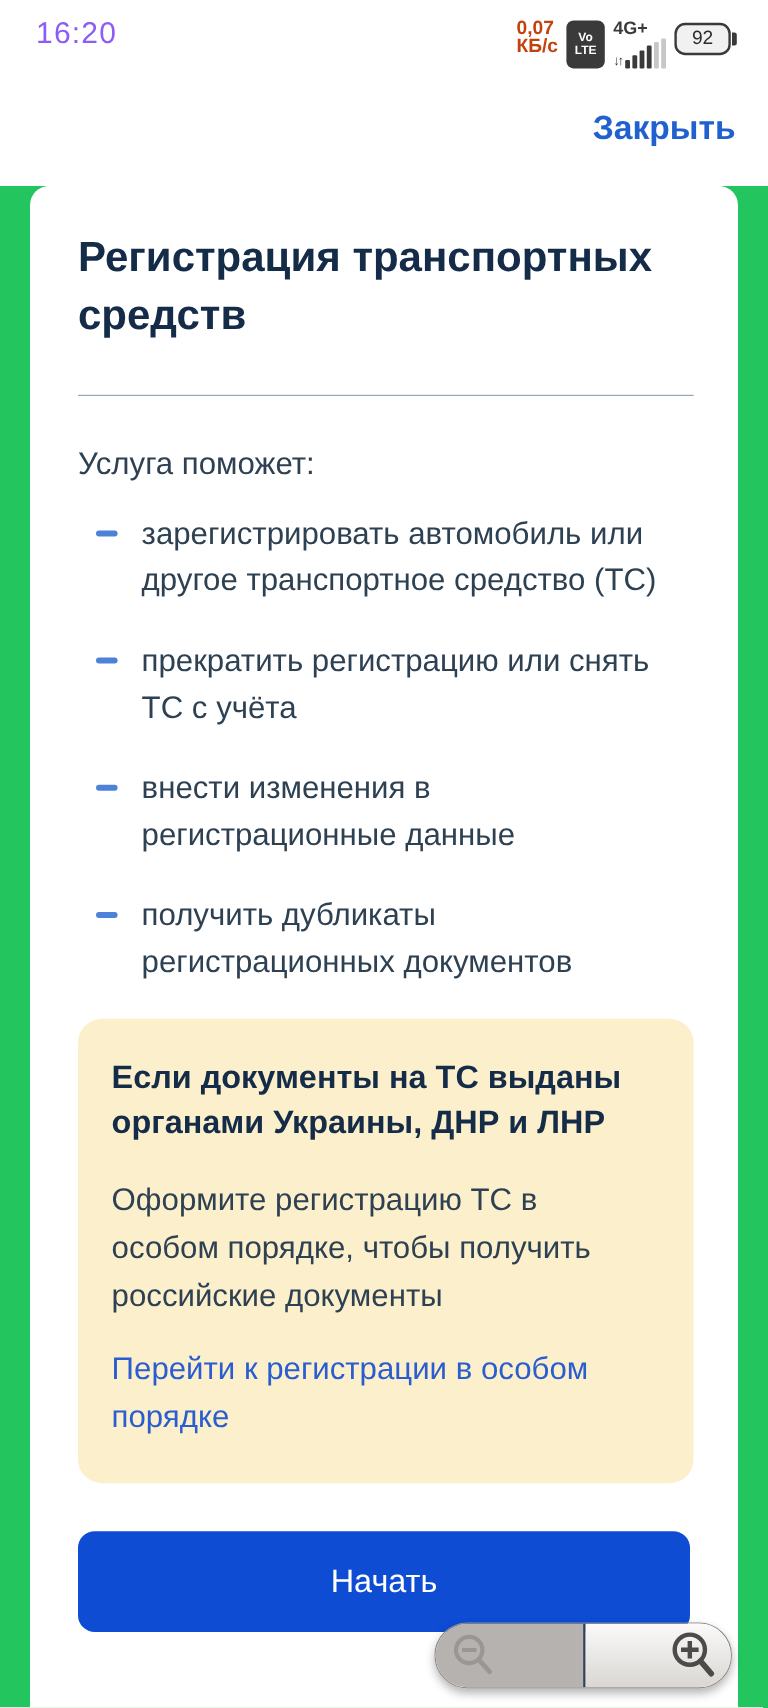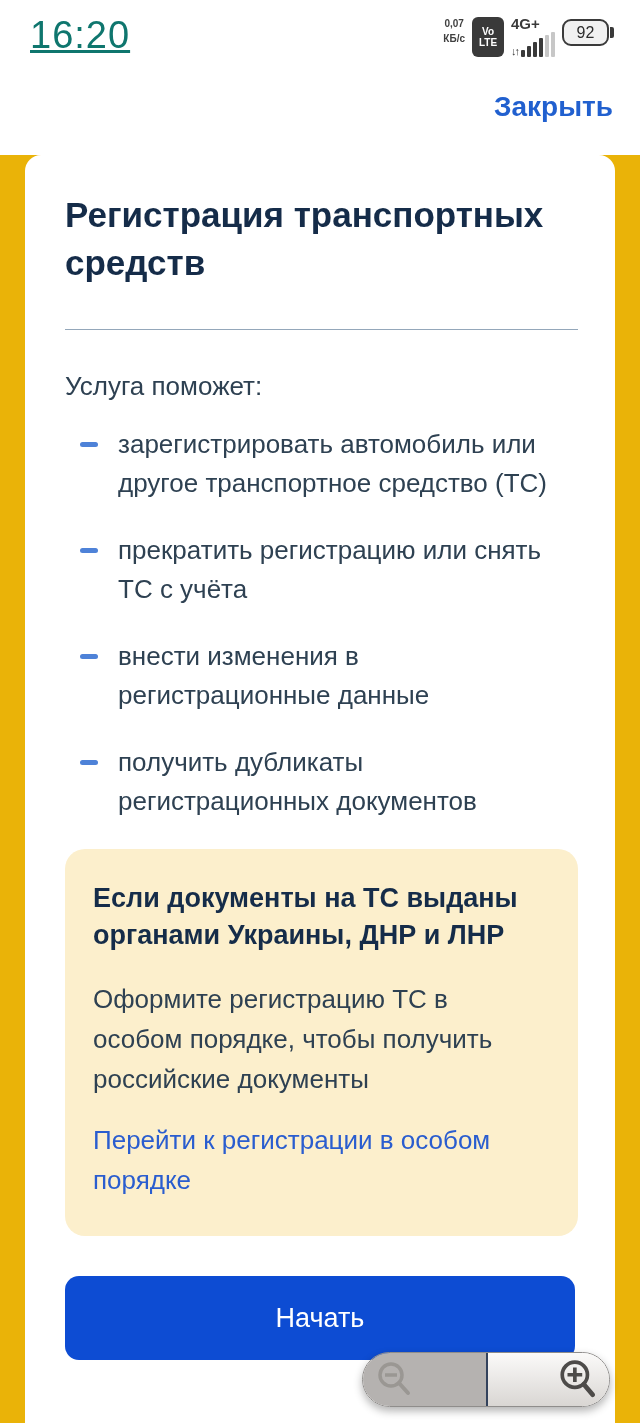--- a/index.html
+++ b/index.html
@@ -13,23 +13,23 @@
     font-family: "Liberation Sans", sans-serif;
     -webkit-font-smoothing: antialiased;
   }
 
   
   .statusbar {
     height: 58px;
     padding: 14px 26px 0 30px;
     display: flex; justify-content: space-between; align-items: flex-start;
   }
-  .sb-time { font-size: 38px; color: #0f766e; letter-spacing: 1px; text-decoration: underline; }
+  .sb-time { font-size: 25px; color: #8b5cf6; letter-spacing: 1px; }
   .sb-right { display: flex; align-items: flex-start; gap: 7px; padding-top: 2px; }
-  .sb-speed { text-align: center; font-size: 10px; line-height: 15px; color: #404040; font-weight: 700; }
+  .sb-speed { text-align: left; font-size: 16px; line-height: 15px; color: #c2410c; font-weight: 700; }
   .volte-badge {
     width: 32px; height: 40px; border-radius: 6px; background: #3a3a3a;
     color: #ffffff; font-weight: 700; text-align: center;
     display: flex; flex-direction: column; justify-content: center;
     font-size: 10px; line-height: 11px; margin-top: 1px;
   }
   .sb-net { display: flex; flex-direction: column; align-items: flex-start; }
   .sb-nettype { font-size: 15px; font-weight: 700; color: #3a3a3a; line-height: 15px; }
   .sb-sigrow { display: flex; align-items: flex-end; gap: 2px; margin-top: 1px; }
   .sb-arrows { font-size: 11px; color: #3a3a3a; line-height: 11px; letter-spacing: -2px; margin-right: 1px; }
@@ -41,21 +41,21 @@
     background: #f1f1f1; display: flex; align-items: center; justify-content: center;
     font-size: 16px; color: #2c2c2c; padding: 0 4px;
   }
   .battery-nub { width: 4px; height: 11px; background: #3a3a3a; border-radius: 0 2px 2px 0; margin-left: 1px; }
 
   
   .close-row { text-align: right; padding: 33px 27px 0 0; height: 97px; }
   .close-link { font-size: 28px; color: #2160cf; text-decoration: none; font-weight: 700; cursor: pointer; }
 
   
-  .content-area { background: #eab308; padding: 0 25px; height: 1268px; }
+  .content-area { background: #22c55e; padding: 0 25px; height: 1268px; }
   .card {
     background: #ffffff; border-radius: 16px 16px 0 0;
     height: 100%;
     padding: 36px 37px 0 40px;
   }
   .page-title {
     font-size: 35px; line-height: 48px; font-weight: 700;
     color: #152c49; margin-bottom: 42px;
   }
   .divider { border: none; border-top: 1px solid #94a7ba; margin: 0 0 38px 0; }

